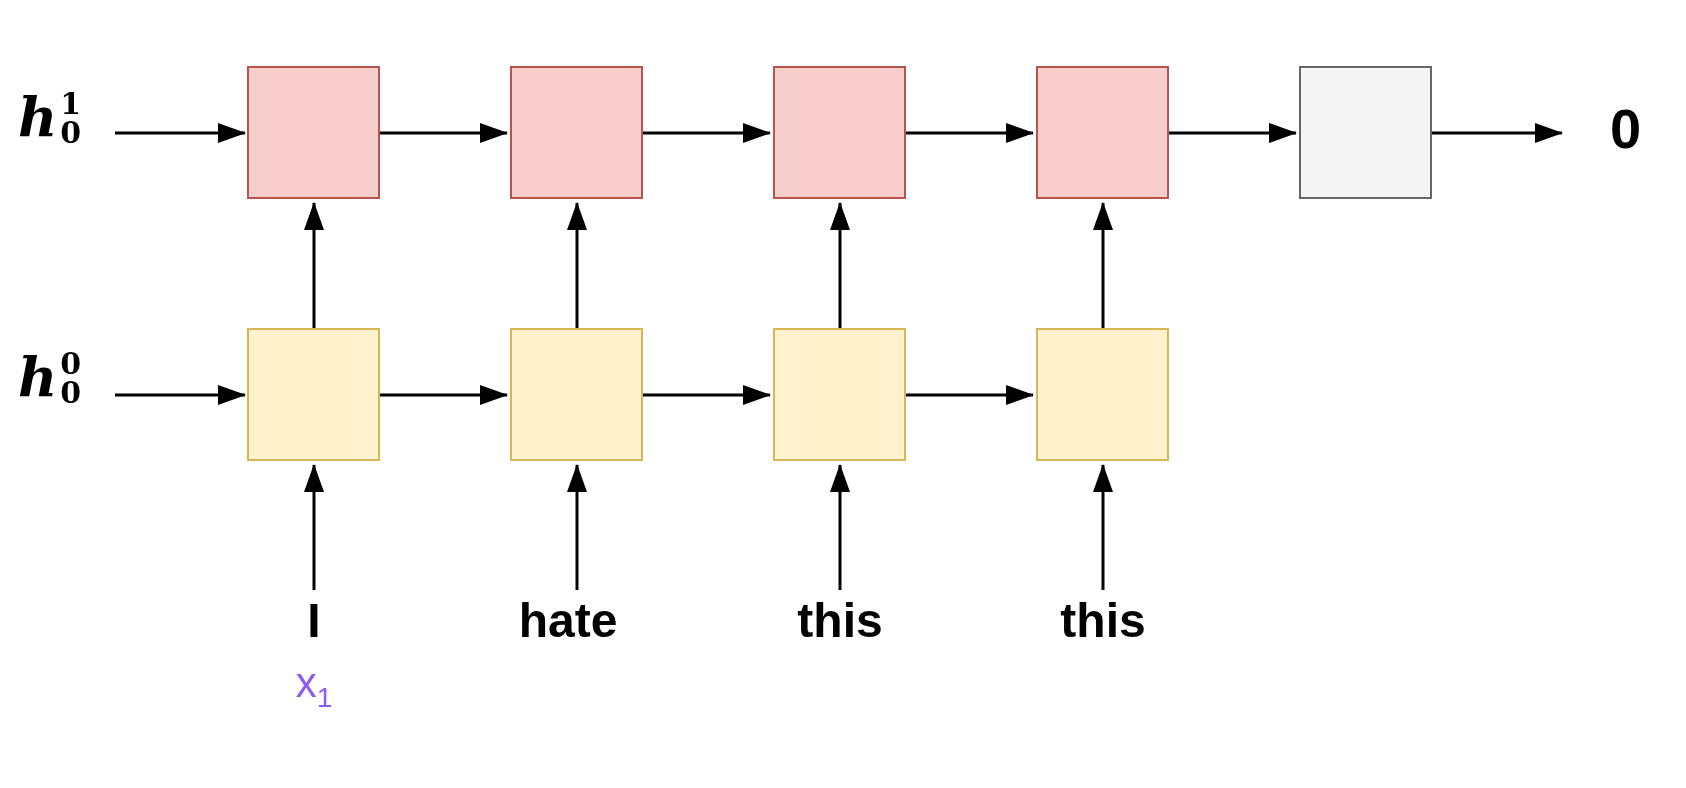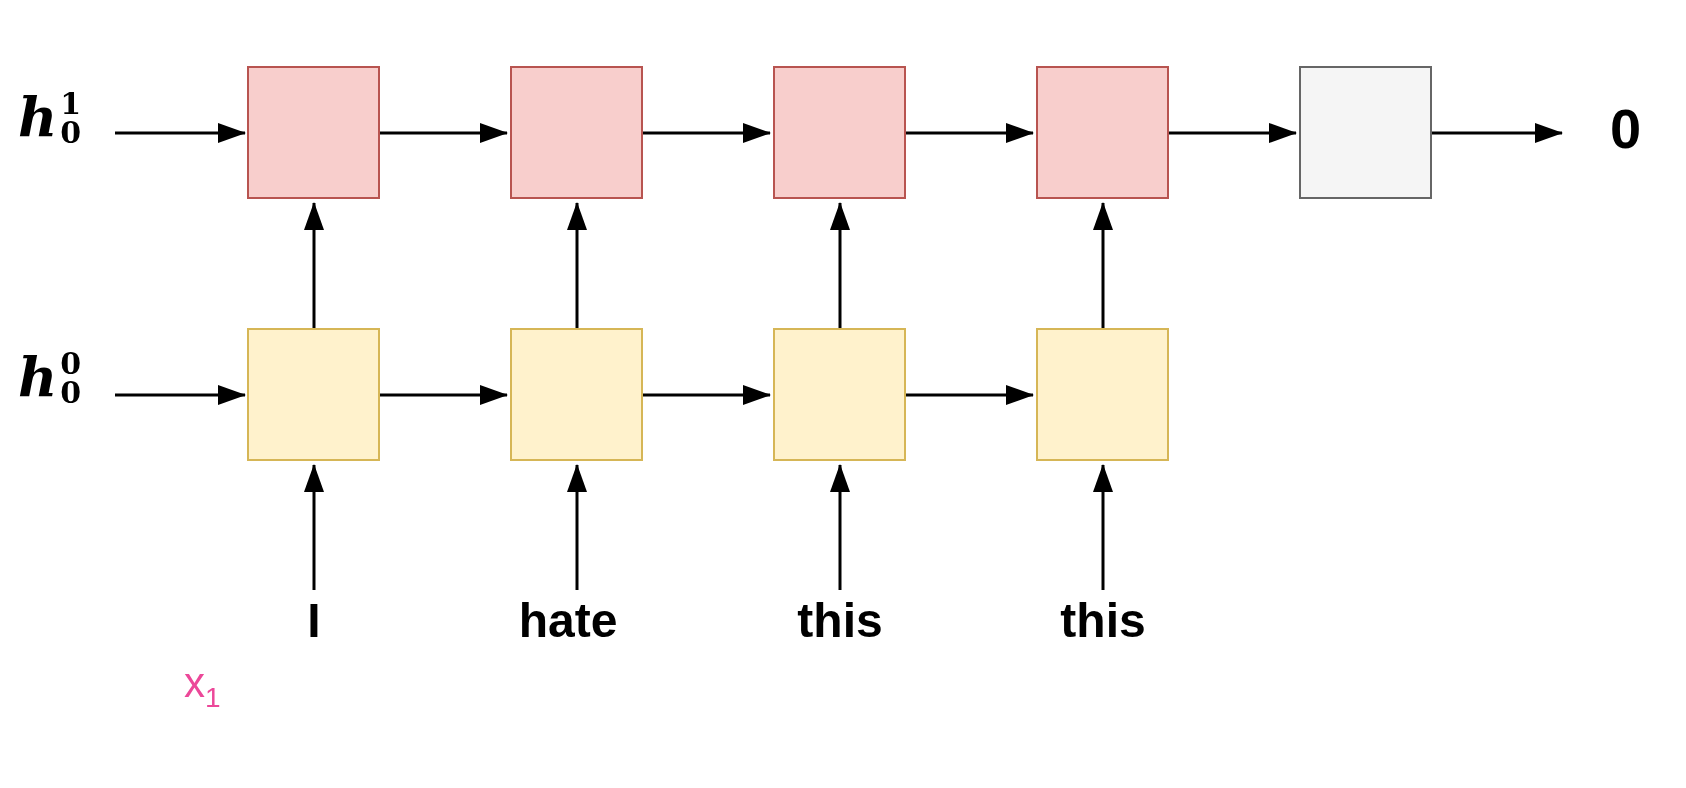--- a/index.html
+++ b/index.html
@@ -84,23 +84,24 @@
     text-align: center;
     font-weight: bold;
     font-size: 48px;
     line-height: 1;
     color: #000;
   }
   .x-label {
     position: absolute;
     top: 662px;
     width: 260px;
+    text-align: center;
     font-size: 42px;
     line-height: 1;
-    color: #ec4899;
+    color: #8b5cf6;
   }
   .x-label sub {
     font-size: 28px;
     line-height: 0;
     vertical-align: -10px;
   }
   .wcol-1 { left: 184px; }
   .wcol-2 { left: 438px; }
   .wcol-3 { left: 710px; }
   .wcol-4 { left: 973px; }

